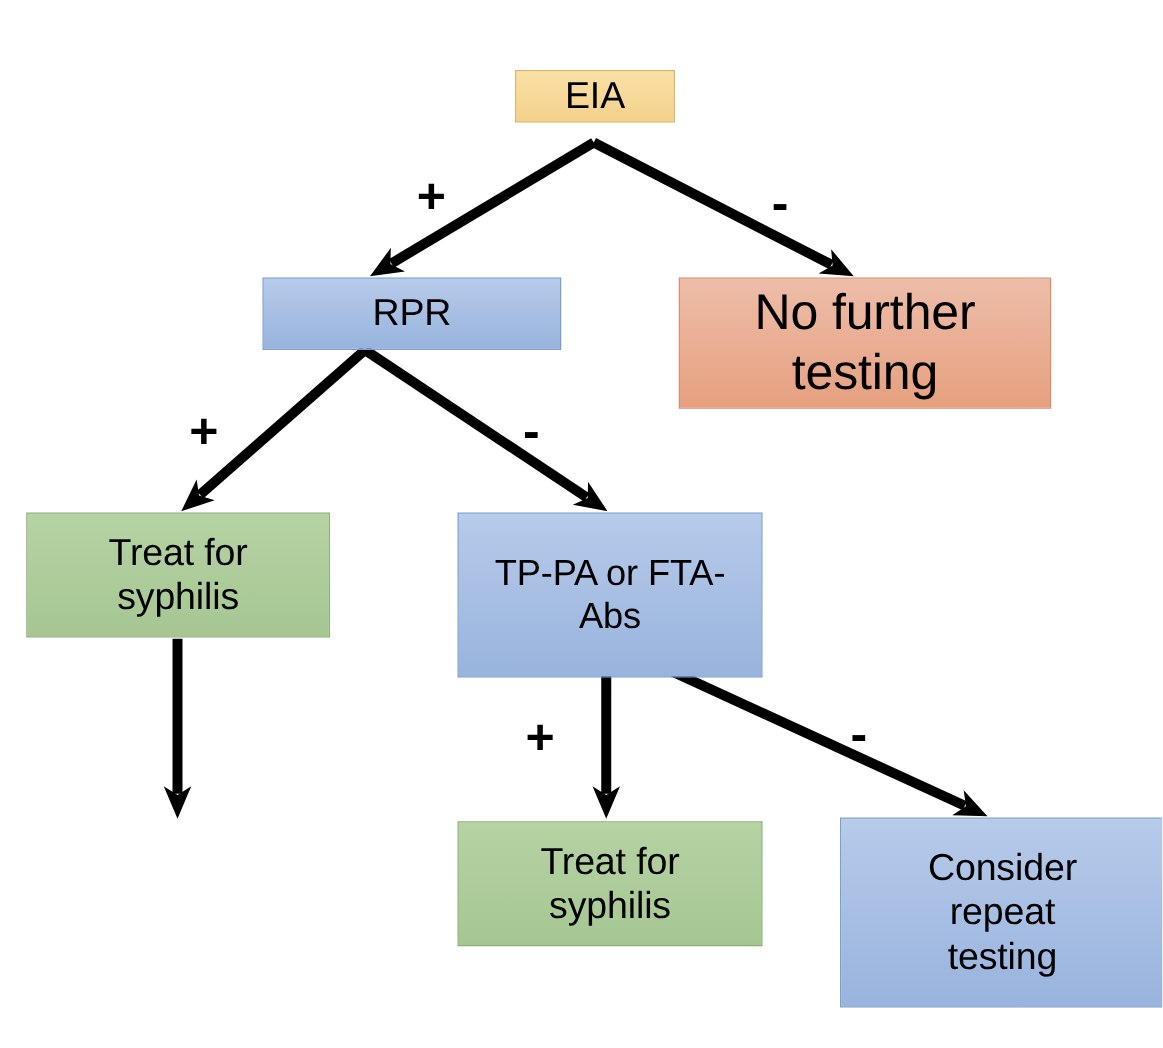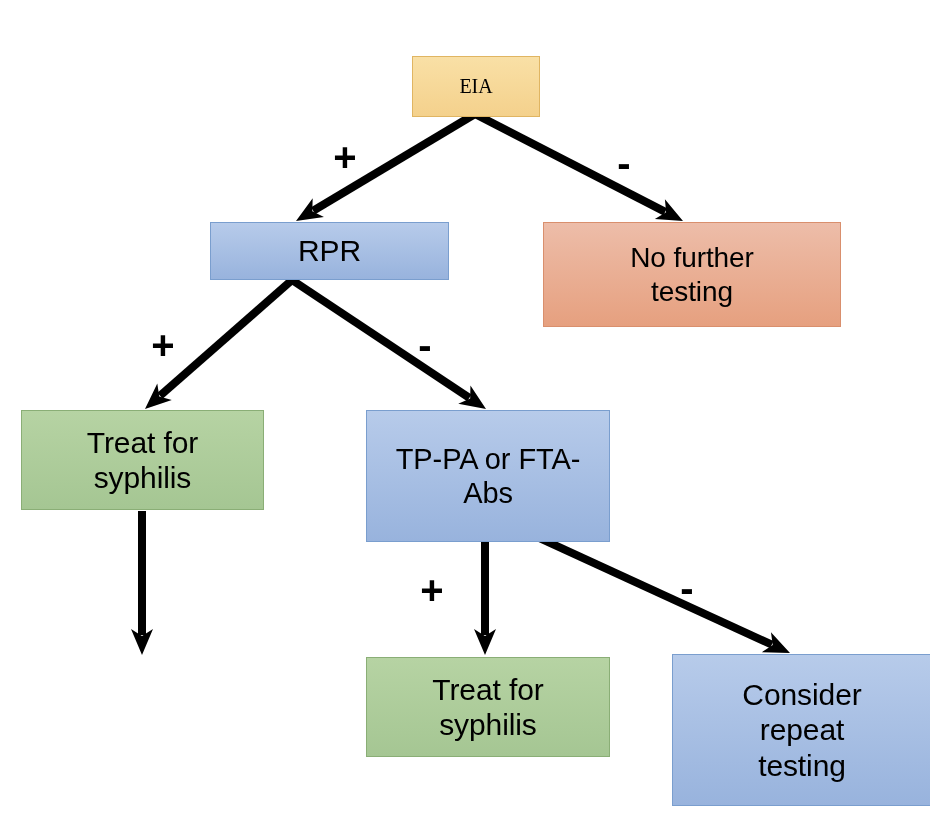--- a/index.html
+++ b/index.html
@@ -102,27 +102,27 @@
         <line x1="485" y1="513" x2="771.8234090855931" y2="644.656646793387" stroke="#000000" stroke-width="8" stroke-linecap="butt"></line>
         <polygon points="790,653 761.7815875476339,652.1507658343269 772.7322386313134,645.0738144537177 770.9592760749082,632.1565158284793" fill="#000000"></polygon>
       </g>
     </svg>
 <div class="edge-label" style="left: 331px; top: 137.2px; width: 28px; text-align: center; font-size: 40px;">+</div>
     <div class="edge-label" style="left: 610px; top: 143.2px; width: 28px; text-align: center; font-size: 40px;">-</div>
     <div class="edge-label" style="left: 149px; top: 325.2px; width: 28px; text-align: center; font-size: 40px;">+</div>
     <div class="edge-label" style="left: 411px; top: 325.2px; width: 28px; text-align: center; font-size: 40px;">-</div>
     <div class="edge-label" style="left: 418px; top: 570.2px; width: 28px; text-align: center; font-size: 40px;">+</div>
     <div class="edge-label" style="left: 673px; top: 568.2px; width: 28px; text-align: center; font-size: 40px;">-</div>
-    <div class="node node-yellow" style="left: 412px; top: 56px; width: 128px; height: 61px; font-size: 20px; background: linear-gradient(rgb(249, 224, 166) 0%, rgb(244, 209, 140) 100%); border-color: rgb(224, 181, 98); font-family: Liberation Serif, serif;">
+    <div class="node node-yellow" style="left: 412px; top: 56px; width: 128px; height: 42px; font-size: 30px; background: linear-gradient(rgb(249, 224, 166) 0%, rgb(244, 209, 140) 100%); border-color: rgb(224, 181, 98);">
       <span class="label">EIA</span>
     </div>
     <div class="node node-blue" style="left: 173px; top: 222px; width: 239px; height: 58px; font-size: 30px; background: linear-gradient(rgb(183, 203, 234) 0%, rgb(152, 179, 221) 100%); border-color: rgb(122, 158, 206); margin-left: 37px;">
       <span class="label">RPR</span>
     </div>
-    <div class="node node-salmon" style="left: 543px; top: 222px; width: 298px; height: 105px; font-size: 28px; background: linear-gradient(rgb(237, 189, 169) 0%, rgb(230, 160, 127) 100%); border-color: rgb(217, 143, 109);">
+    <div class="node node-salmon" style="left: 543px; top: 222px; width: 298px; height: 105px; font-size: 40px; background: linear-gradient(rgb(237, 189, 169) 0%, rgb(230, 160, 127) 100%); border-color: rgb(217, 143, 109);">
       <span class="label">No further
 testing</span>
     </div>
     <div class="node node-green" style="left: 21px; top: 410px; width: 243px; height: 100px; font-size: 30px; background: linear-gradient(rgb(182, 211, 163) 0%, rgb(165, 198, 147) 100%); border-color: rgb(138, 174, 118);">
       <span class="label">Treat for
 syphilis</span>
     </div>
     <div class="node node-blue" style="left: 366px; top: 410px; width: 244px; height: 132px; font-size: 29px; background: linear-gradient(rgb(183, 203, 234) 0%, rgb(152, 179, 221) 100%); border-color: rgb(122, 158, 206);">
       <span class="label">TP-PA or FTA-
 Abs</span>

